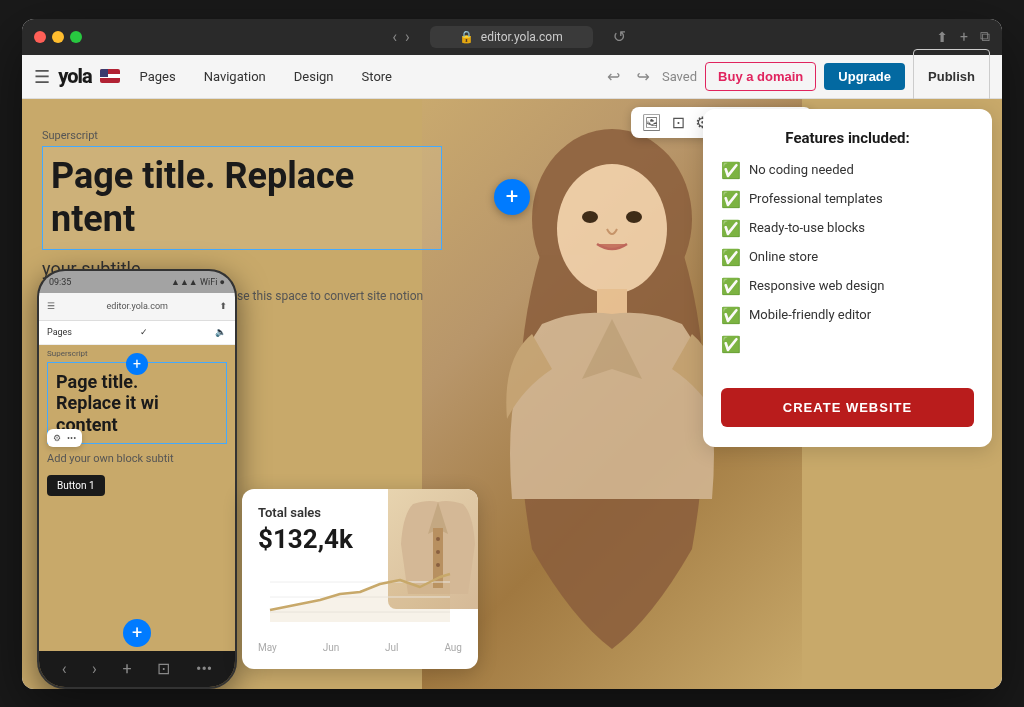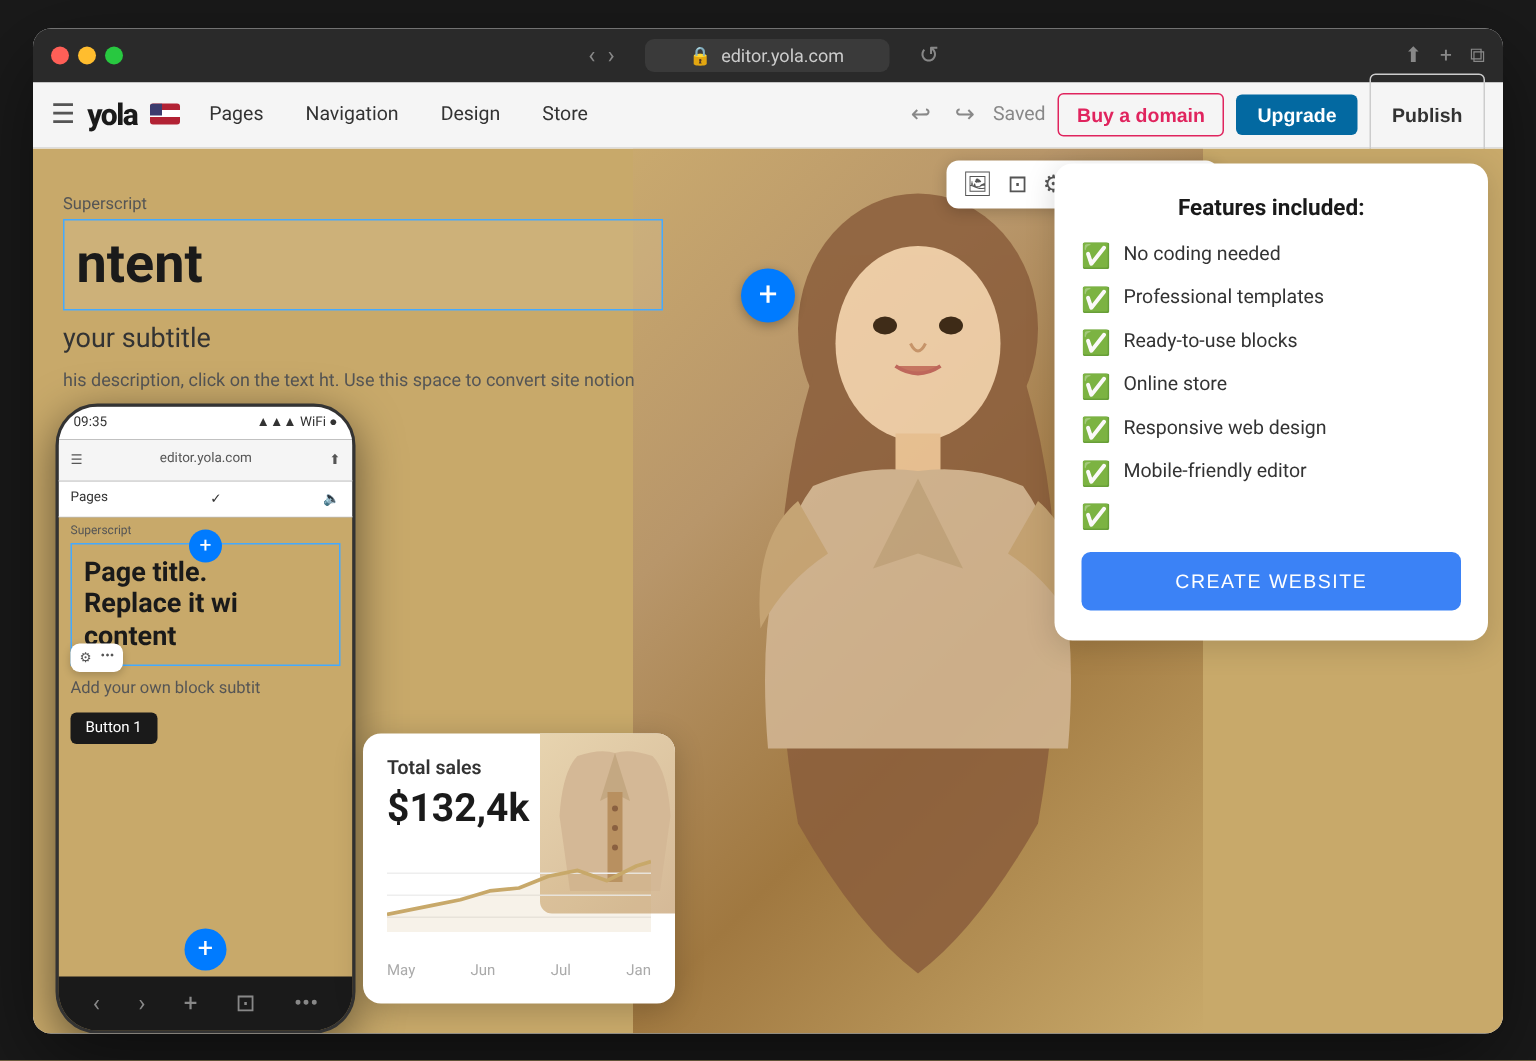--- a/index.html
+++ b/index.html
@@ -262,21 +262,21 @@
       bottom: 0px;
       width: 200px;
       height: 420px;
       background: #1a1a1a;
       border-radius: 28px;
       overflow: hidden;
       box-shadow: 0 8px 30px rgba(0,0,0,0.5);
       border: 2px solid #333;
     }
     .phone-status-bar {
-      background: #ffffff;
+      background: #a3a3a3;
       height: 22px;
       display: flex;
       align-items: center;
       padding: 0 10px;
       font-size: 9px;
       color: #333;
       justify-content: space-between;
     }
     .phone-url-bar {
       background: #f5f5f5;
@@ -362,21 +362,21 @@
       justify-content: space-around;
       padding: 0 10px;
     }
     .phone-nav-icon { color: #888; font-size: 16px; }
 
     
     .sales-card {
       position: absolute;
       bottom: 20px;
       left: 220px;
-      width: 208px;
+      width: 236px;
       background: #fff;
       border-radius: 12px;
       padding: 16px;
       box-shadow: 0 4px 20px rgba(0,0,0,0.2);
       overflow: hidden;
     }
     .sales-title { font-size: 13px; font-weight: 600; color: #333; margin-bottom: 4px; }
     .sales-amount { font-size: 26px; font-weight: 700; color: #1a1a1a; margin-bottom: 8px; }
     .sales-chart {
       height: 60px;
@@ -431,30 +431,30 @@
     }
     .check-icon {
       color: #2ecc71;
       font-size: 16px;
       flex-shrink: 0;
       margin-top: 0px;
     }
     .feature-text { line-height: 1.4; }
     .create-website-btn {
       width: 100%;
-      background: #3b82f6;
+      background: #b91c1c;
       color: #fff;
       border: none;
       border-radius: 6px;
       padding: 12px;
       font-size: 13px;
-      font-weight: 400;
+      font-weight: 700;
       letter-spacing: 1px;
       cursor: pointer;
-      margin-top: 4px;
+      margin-top: 24px;
     }
 
     
     .chart-svg { width: 100%; height: 60px; }
   </style>
 </head>
 <body>
 
 <div class="mac-window">
 
@@ -530,20 +530,21 @@
           <path d="M190 220 L220 280 L190 270Z" fill="#c4a882"></path>
 
           <path d="M110 235 Q80 260 85 320 Q100 290 130 270Z" fill="#c9a878"></path>
           <path d="M270 235 Q300 260 295 320 Q280 290 250 270Z" fill="#c9a878"></path>
         </svg>
       </div>
 
       <div class="page-content-area">
         <div class="superscript-label">Superscript</div>
         <div class="page-title-box">
+          <div class="page-title-text">Page title. Replace</div>
           <div class="page-title-text">ntent</div>
         </div>
         <div class="page-subtitle">your subtitle</div>
         <div class="page-description">his description, click on the text
 ht. Use this space to convert site
 notion</div>
       </div>
 
       <div class="floating-toolbar">
         <span class="ft-icon">🖼</span>
@@ -628,21 +629,21 @@
 
             <polyline points="0,48 30,42 50,38 70,32 90,30 110,22 130,18 150,25 170,15 180,12" fill="none" stroke="#c8a96a" stroke-width="2.5" stroke-linejoin="round"></polyline>
 
             <path d="M0,48 30,42 50,38 70,32 90,30 110,22 130,18 150,25 170,15 180,12 L180,60 L0,60Z" fill="rgba(200,169,106,0.15)"></path>
           </svg>
         </div>
         <div class="chart-months">
           <span>May</span>
           <span>Jun</span>
           <span>Jul</span>
-          <span>Jan</span>
+          <span>Aug</span>
         </div>
       </div>
 
       <div class="features-panel">
         <div class="features-title">Features included:</div>
 
         <div class="feature-item">
           <span class="check-icon">✅</span>
           <span class="feature-text">No coding needed</span>
         </div>

